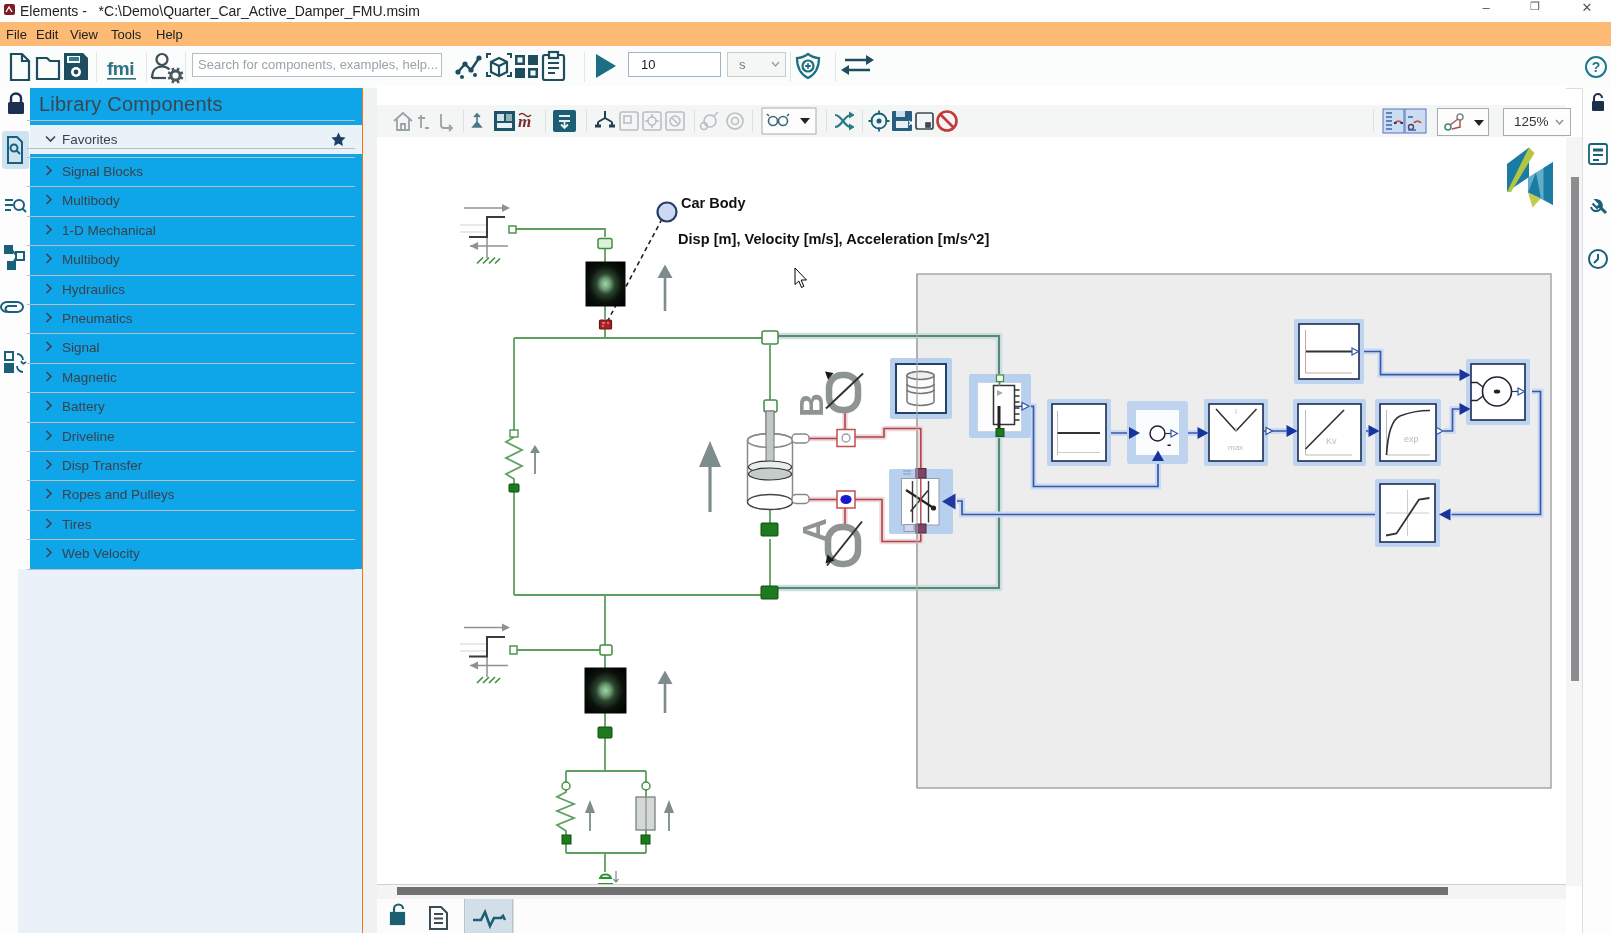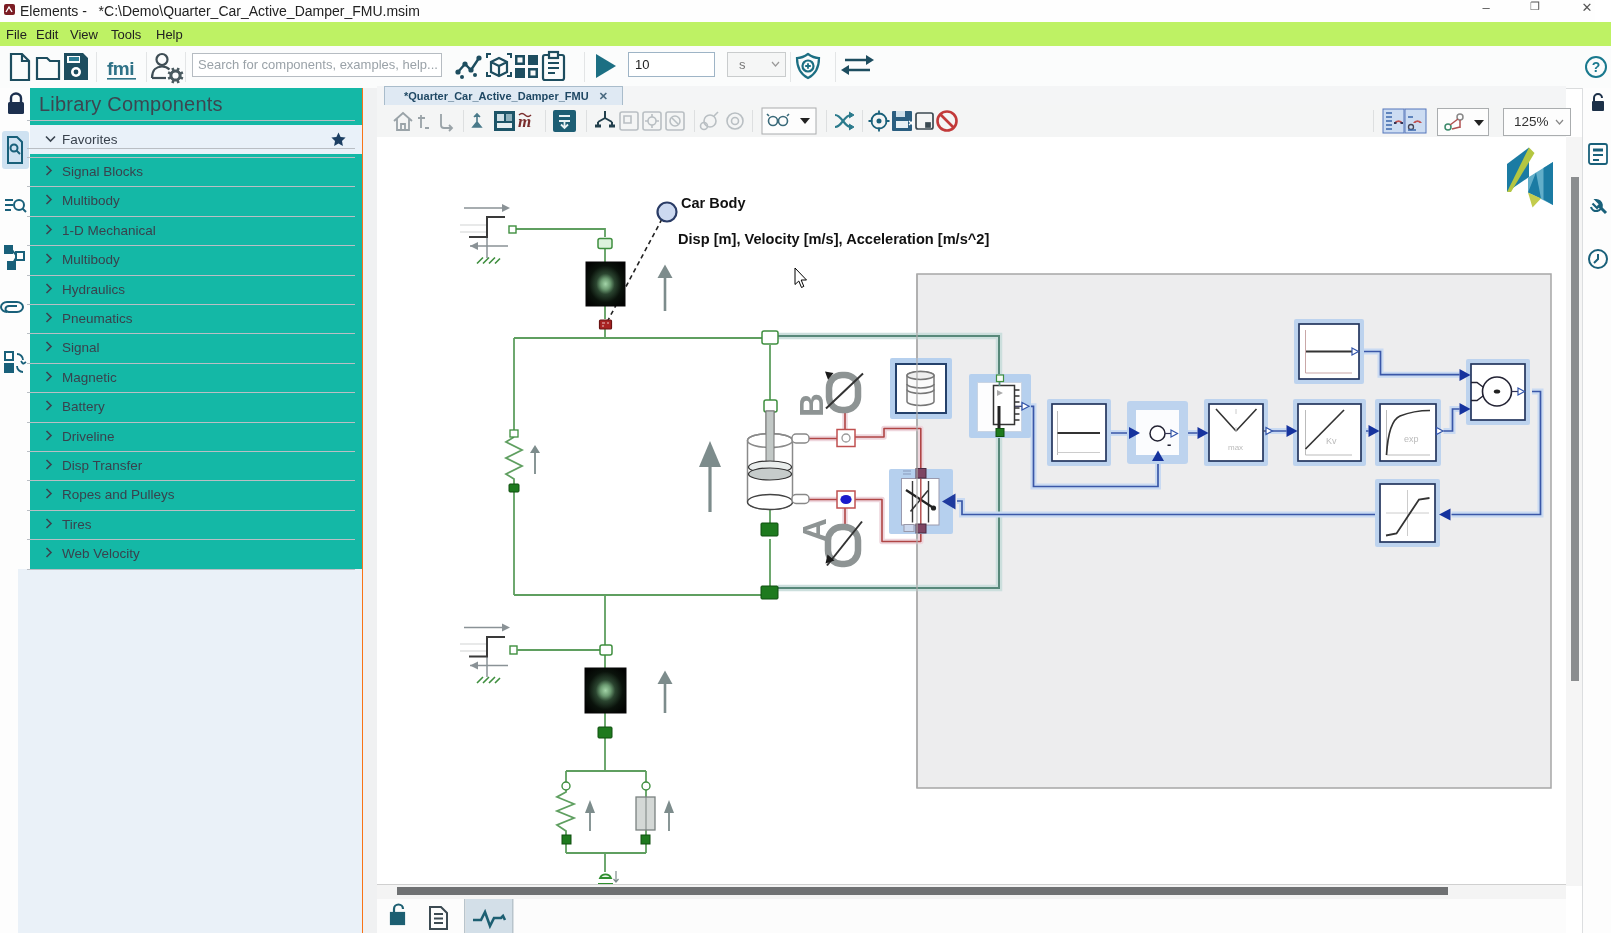--- a/index.html
+++ b/index.html
@@ -1,30 +1,30 @@
 <!DOCTYPE html>
 <html><head>
 <meta charset="utf-8">
 <style>
 html,body{margin:0;padding:0;width:1611px;height:933px;overflow:hidden;background:#fff;
 font-family:"Liberation Sans",sans-serif;-webkit-font-smoothing:antialiased;}
 .abs{position:absolute;}
 #titlebar{left:0;top:0;width:1595px;height:22px;background:#fefefe;font-size:14px;color:#222;}
-#menubar{left:0;top:22px;width:1611px;height:24px;background:#bef264;font-size:13px;color:#222;}
+#menubar{left:0;top:22px;width:1611px;height:24px;background:#fdba74;font-size:13px;color:#222;}
 .menuitem{position:absolute;top:5px;}
 #toolbar1{left:0;top:46px;width:1611px;height:42px;background:#fbfcfc;border-bottom:1px solid #dadcdd;}
 .sep1{position:absolute;top:6px;height:30px;width:1px;background:#e3e5e6;}
 #searchbox{position:absolute;left:192px;top:7px;width:243px;height:22px;border:1px solid #b6bcc2;background:#fff;
 color:#9aa2a8;font-size:13px;line-height:22px;padding-left:5px;}
 #inp10{position:absolute;left:628px;top:6px;width:79px;height:23px;border:1px solid #9eb4c6;background:#fff;
-color:#222;font-size:13px;line-height:23px;padding-left:6px;}
+color:#222;font-size:13px;line-height:23px;padding-left:12px;}
 #seldrop{position:absolute;left:727px;top:6px;width:46px;height:23px;border:1px solid #c9cccd;background:#f5f6f6;
 color:#777;font-size:13px;line-height:23px;padding-left:11px;}
 #leftstrip{left:0;top:88px;width:30px;height:845px;background:#fdfdfd;}
-#libpanel{left:30px;top:88px;width:332px;height:845px;background:#14b8a6;border-right:2px solid #f97316;}
+#libpanel{left:30px;top:88px;width:332px;height:845px;background:#0ea5e9;border-right:2px solid #f97316;}
 #libhead{position:absolute;left:9px;top:5px;font-size:20px;color:#3c4650;letter-spacing:0.2px;font-weight:500;}
 .librow{position:absolute;left:0px;width:332px;height:29px;font-size:13.5px;color:#39424d;}
 .librow .chev{position:absolute;left:15px;top:7px;font-size:11px;color:#444;}
 .librow .lbl{position:absolute;left:32px;top:7px;}
 .libsep{position:absolute;left:-3px;width:328px;height:1px;background:#b9bec4;}
 #libempty{position:absolute;left:-12px;top:481px;width:344px;height:364px;background:#eaf1f8;}
 #splitter{left:363px;top:88px;width:14px;height:845px;background:#f0f1f2;}
 #mainarea{left:377px;top:86px;width:1189px;height:847px;background:#fff;}
 #tabbar{position:absolute;left:0;top:0;width:1189px;height:19px;background:#f4f5f6;border-bottom:1px solid #d7dadc;}
 #tab1{position:absolute;left:7px;top:0px;width:237px;height:18px;background:#dfe9f3;border:1px solid #a9bccb;
@@ -289,23 +289,20 @@
         <svg class="chev" style="top:8px" width="8" height="11">
           <path d="M1.5 1 L6 5.5 L1.5 10" stroke="#3a4450" stroke-width="1.6" fill="none"></path>
         </svg>
         <span class="lbl">Web Velocity</span>
       </div>
  <div class="libsep" style="top:480.6px;"></div>
  </div>
 </div>
 <div class="abs" id="splitter"></div>
 <div class="abs" id="mainarea">
- <div id="tabbar">
-      <div id="tab1"><span style="margin-left:19px;">*Quarter_Car_Active_Damper_FMU</span><span style="margin-left:10px;color:#4a6a80;">✕</span></div>
-    </div>
  <div id="toolbar2">
       <div class="sep2" style="left:86px;"></div>
       <div class="sep2" style="left:168px;"></div>
       <div class="sep2" style="left:209px;"></div>
       <div class="sep2" style="left:317px;"></div>
       <div class="sep2" style="left:375px;"></div>
       <div class="sep2" style="left:449px;"></div>
       <div class="sep2" style="left:485px;"></div>
       <div class="sep2" style="left:996px;"></div>
   <svg class="abs" style="left:0;top:0" width="1189" height="32" id="tb2icons">

